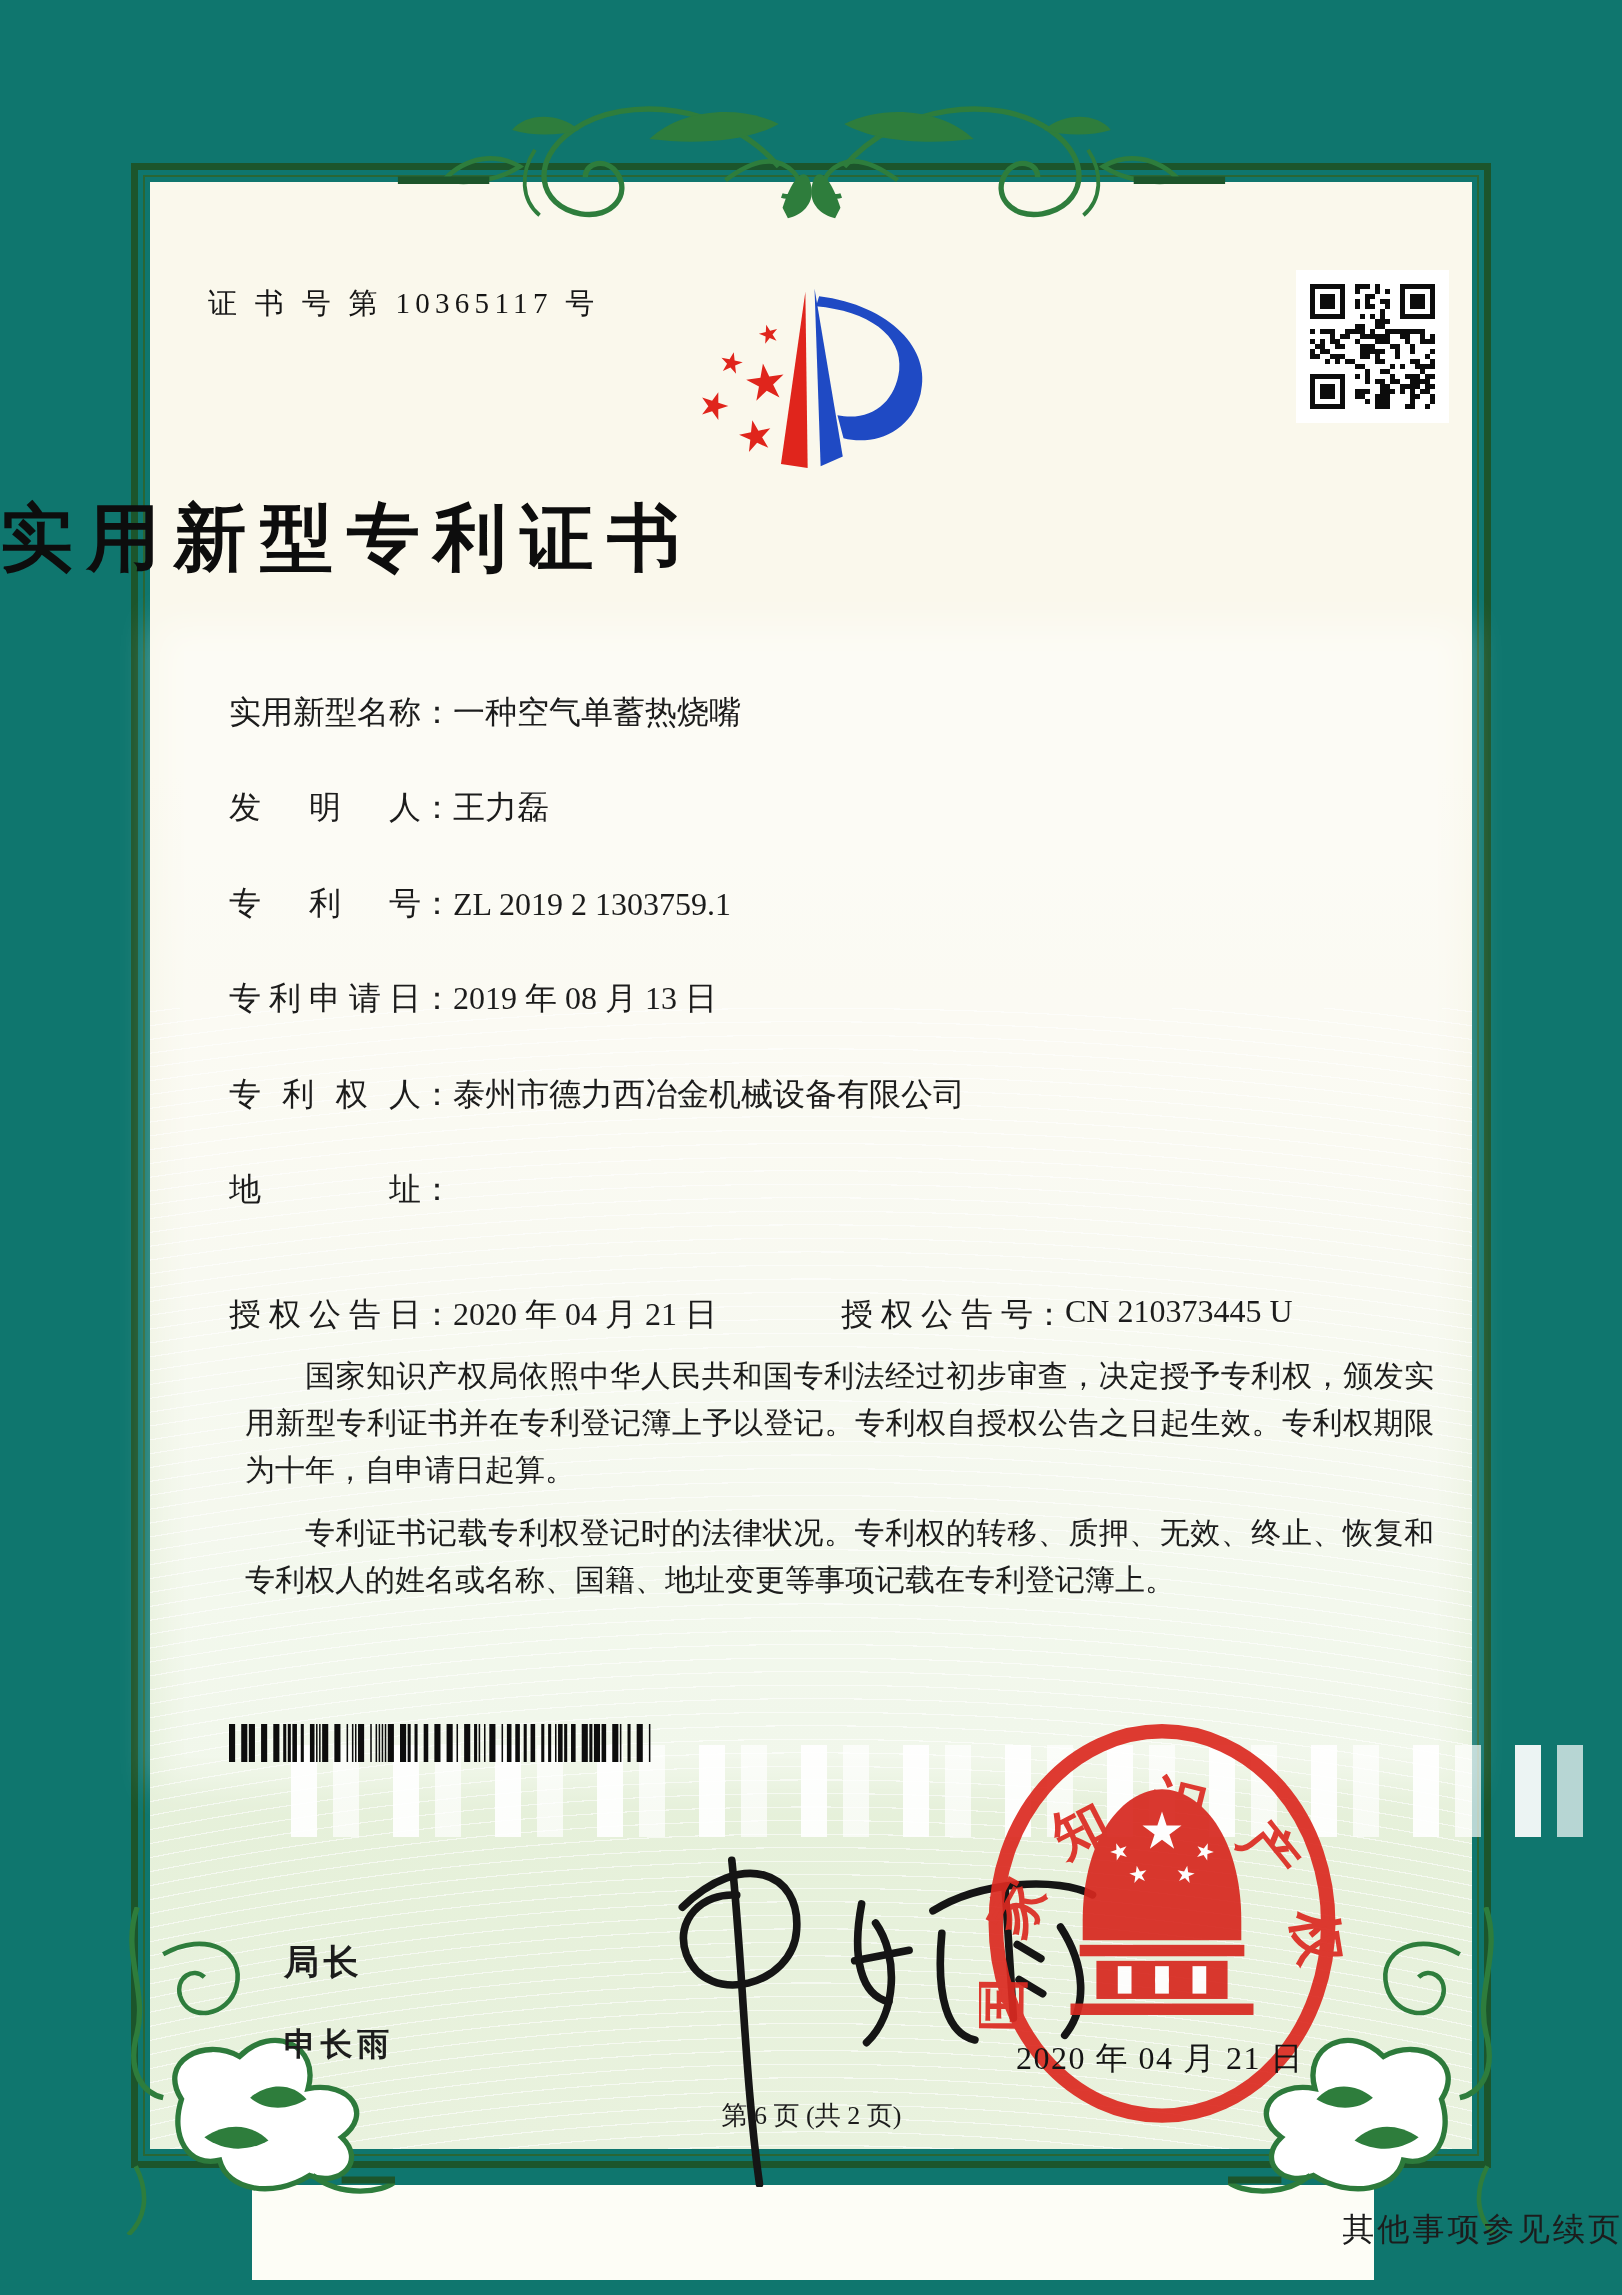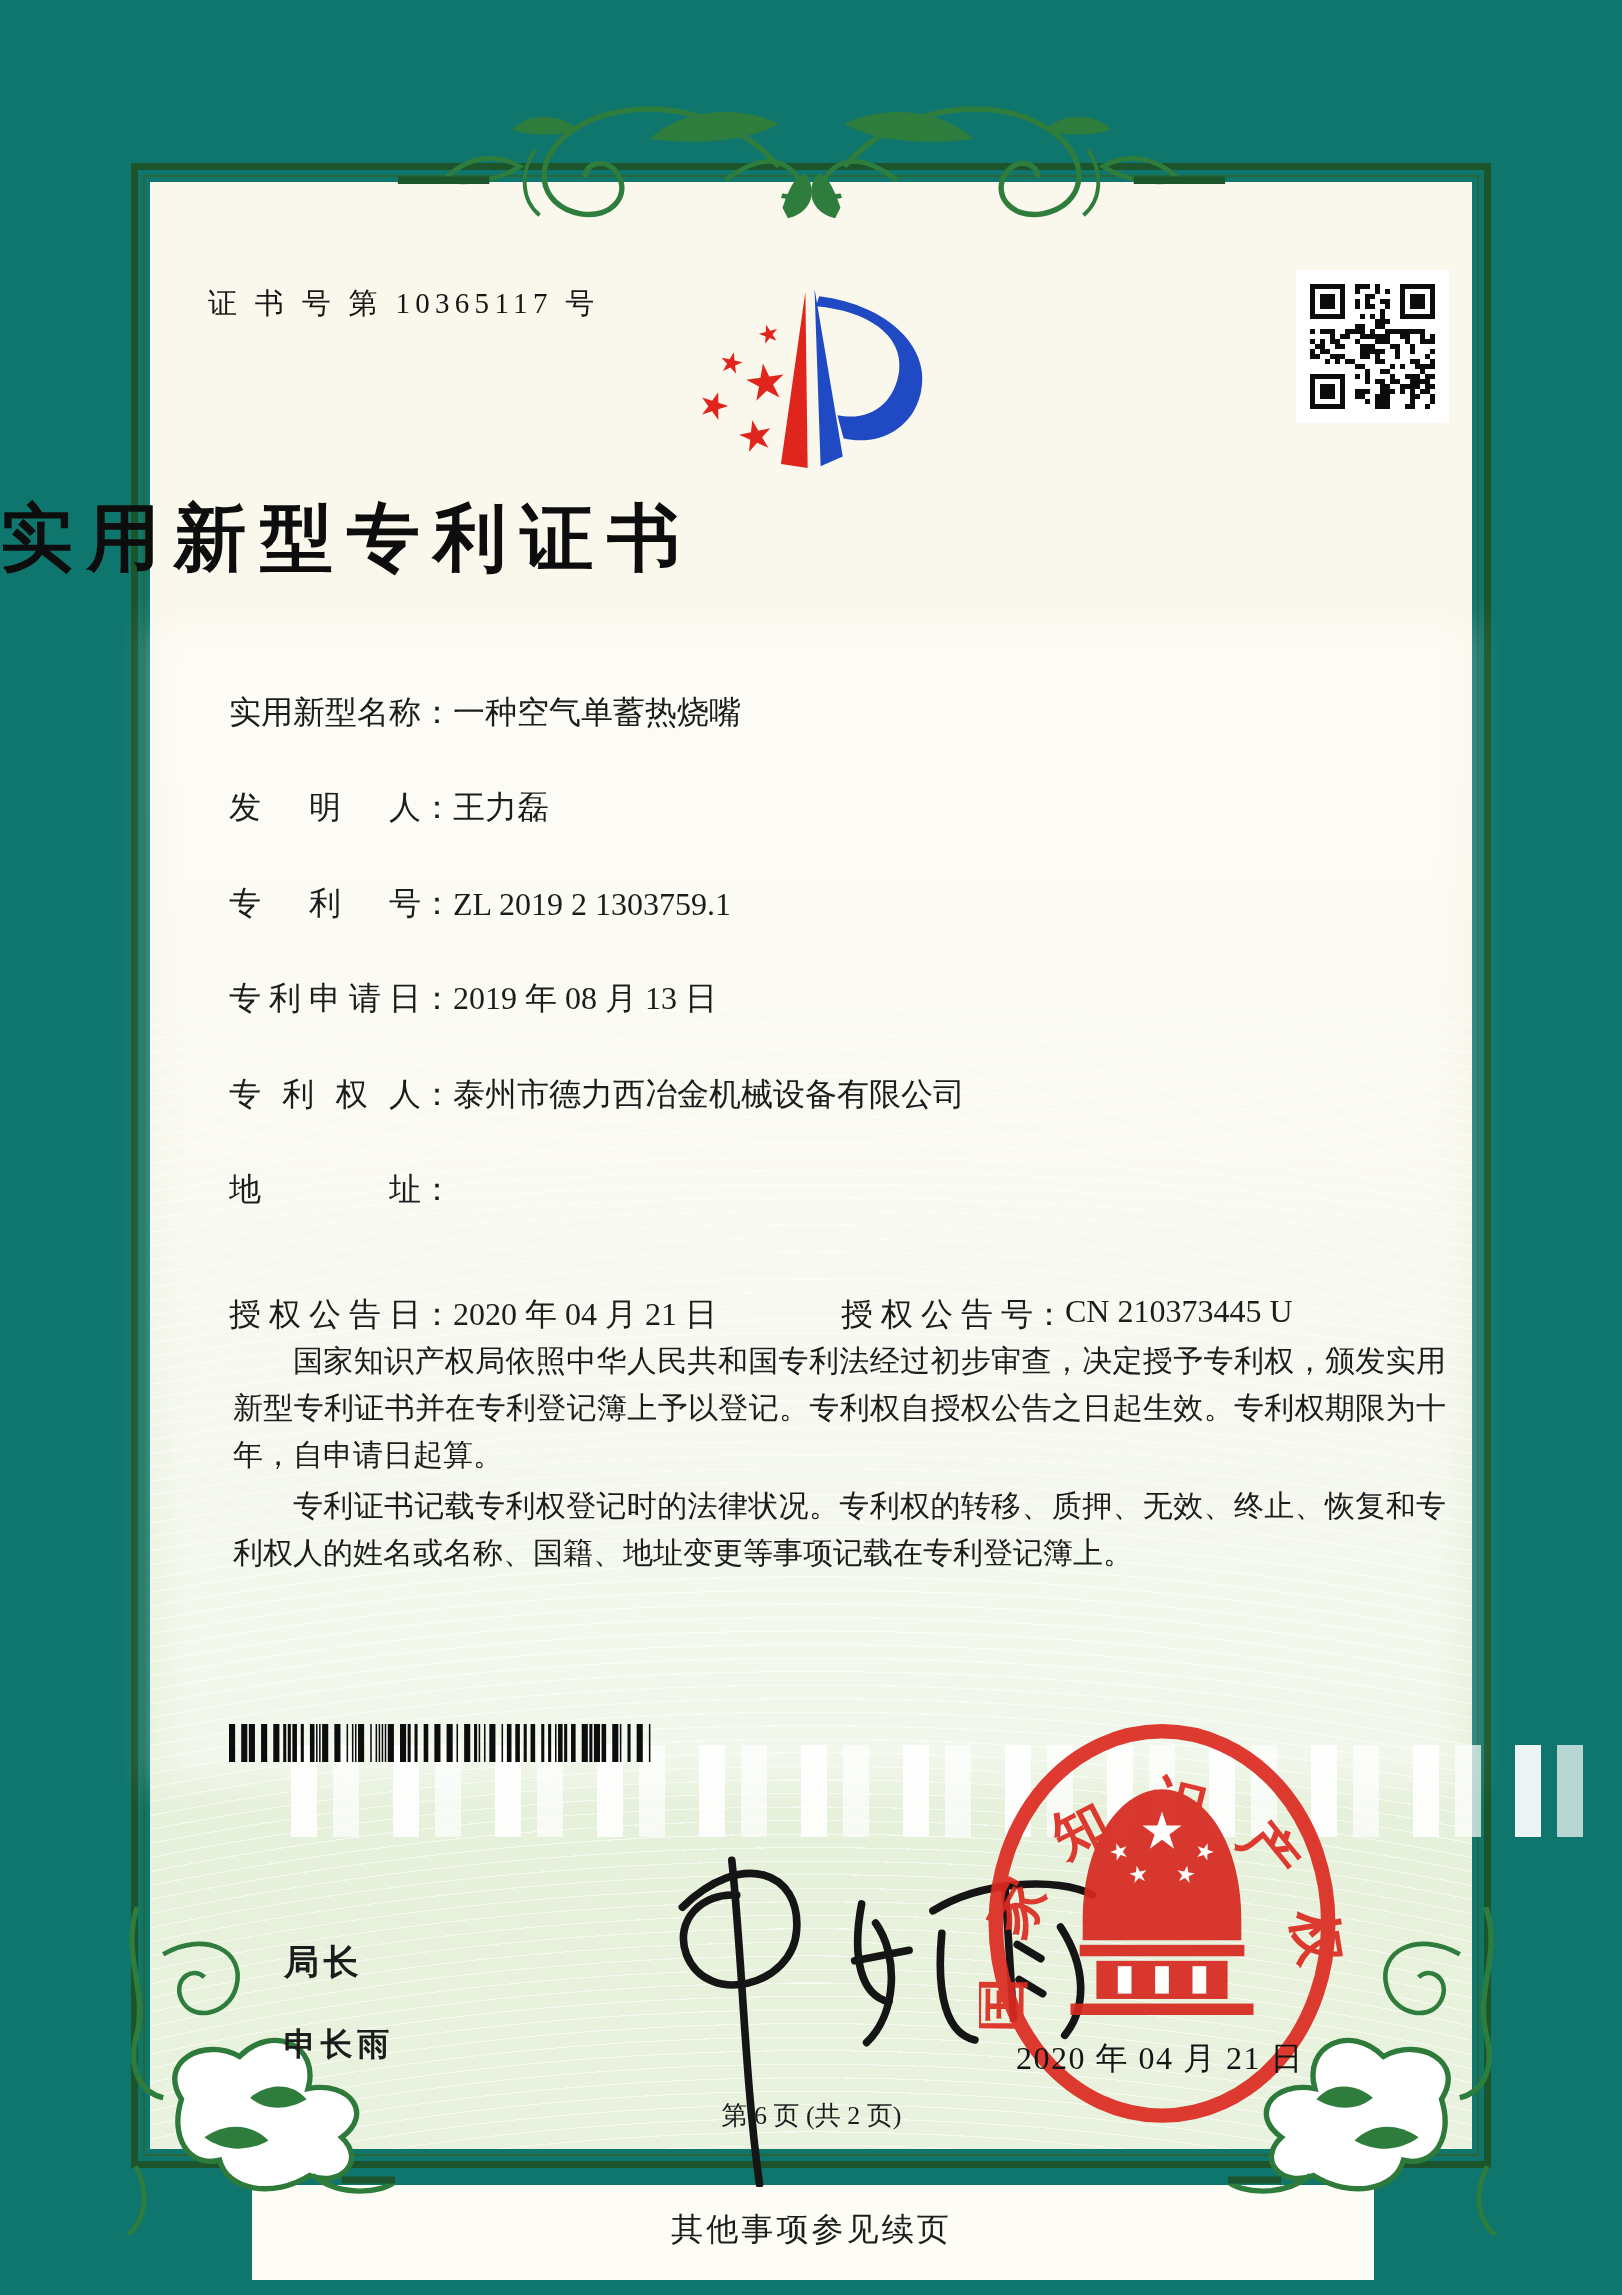--- a/index.html
+++ b/index.html
@@ -27,33 +27,33 @@
   
   .row{position:absolute;left:229px;font-size:32px;display:flex;white-space:pre-wrap;align-items:center;}
   .row .lab{display:inline-block;width:192px;text-align:justify;text-align-last:justify;}
   .row .v{white-space:pre-wrap;}
   .r1{top:691px}.r2{top:786px}.r3{top:882px}.r4{top:977px}.r5{top:1073px}.r6{top:1168px}
   .grant{top:1263px;width:1237px;margin-top:30px;}
   .grant .pair2{position:absolute;left:612px;display:flex;}
 
   
   .paras{position:absolute;left:229px;top:1336px;width:1221px;font-size:30px;line-height:47px;text-align:justify;}
-  .paras p{margin:4px;text-indent:2em;font-family:Liberation Mono, monospace;}
+  .paras p{margin:16px;text-indent:2em;}
 
   
   .barcode{position:absolute;left:229px;top:1724px;width:426px;height:38px;}
   .signer-title{position:absolute;left:284px;top:1939px;font-size:35px;font-weight:600;letter-spacing:4.6px;}
   .signer-name{position:absolute;left:284px;top:2023px;font-size:32px;font-weight:600;letter-spacing:4.6px;}
   .signature{position:absolute;left:634px;top:1821px;width:481px;height:366px;}
   .seal{position:absolute;left:979px;top:1716px;width:366px;height:418px;}
   .seal-date{position:absolute;left:992px;top:2037px;width:336px;text-align:center;font-size:32px;color:#141414;white-space:pre-wrap;letter-spacing:1.5px;}
 
   
   .page-info{position:absolute;left:0;top:2098px;width:100%;text-align:center;font-size:26px;white-space:pre-wrap;}
-  .continuation{position:absolute;left:0;top:2208px;width:100%;text-align:center;font-size:32px;letter-spacing:3.1px;}
+  .continuation{position:absolute;left:0;top:2208px;width:100%;text-align:right;font-size:32px;letter-spacing:3.1px;}
 
   
   .orn-top{position:absolute;left:397px;top:66px;width:829px;height:179px;}
   .orn-bl{position:absolute;left:90px;top:1907px;width:305px;height:328px;}
   .orn-br{position:absolute;left:1228px;top:1907px;width:305px;height:328px;transform:scale(-1,1);}
 </style>
 </head>
 <body>
 
 <div class="page">

